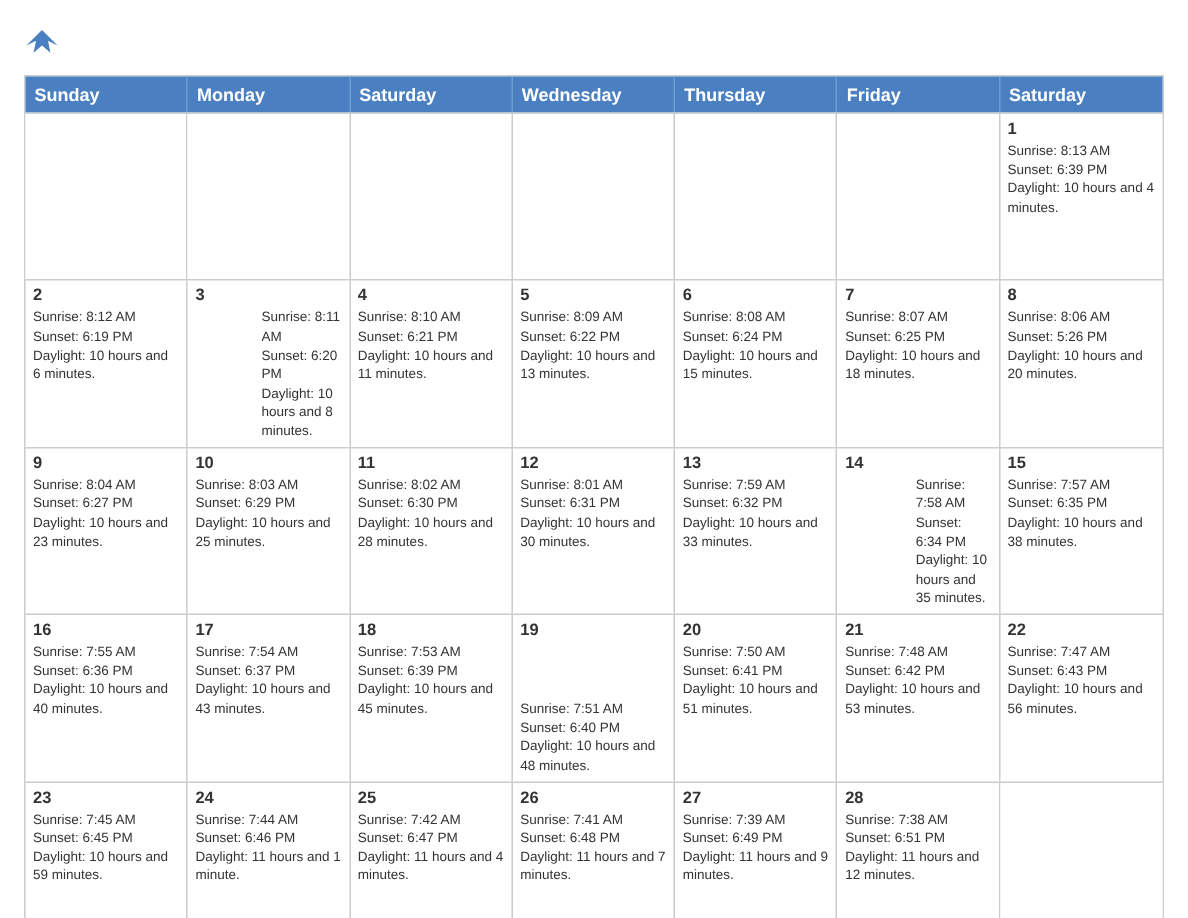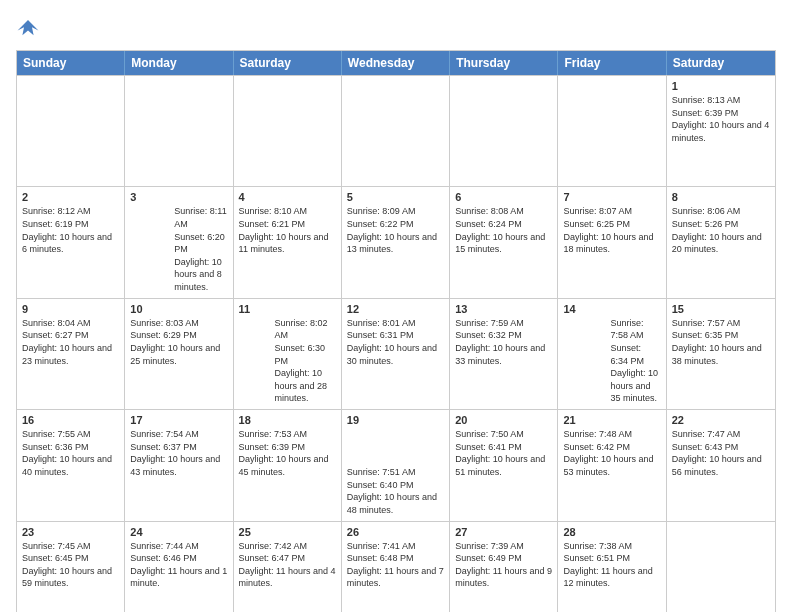--- a/index.html
+++ b/index.html
@@ -193,21 +193,21 @@
 Daylight: 10 hours and 23 minutes.</div>
           </div>
           <div class="cal-cell">
             <span class="day-num">10</span>
             <div class="day-info" style="white-space: pre-line;">Sunrise: 8:03 AM
 Sunset: 6:29 PM
 Daylight: 10 hours and 25 minutes.</div>
           </div>
           <div class="cal-cell">
             <span class="day-num">11</span>
-            <div class="day-info" style="white-space: pre-line; margin-left: 36px;">Sunrise: 8:02 AM
+            <div class="day-info" style="white-space: pre-line;">Sunrise: 8:02 AM
 Sunset: 6:30 PM
 Daylight: 10 hours and 28 minutes.</div>
           </div>
           <div class="cal-cell">
             <span class="day-num">12</span>
             <div class="day-info" style="white-space: pre-line;">Sunrise: 8:01 AM
 Sunset: 6:31 PM
 Daylight: 10 hours and 30 minutes.</div>
           </div>
           <div class="cal-cell">

